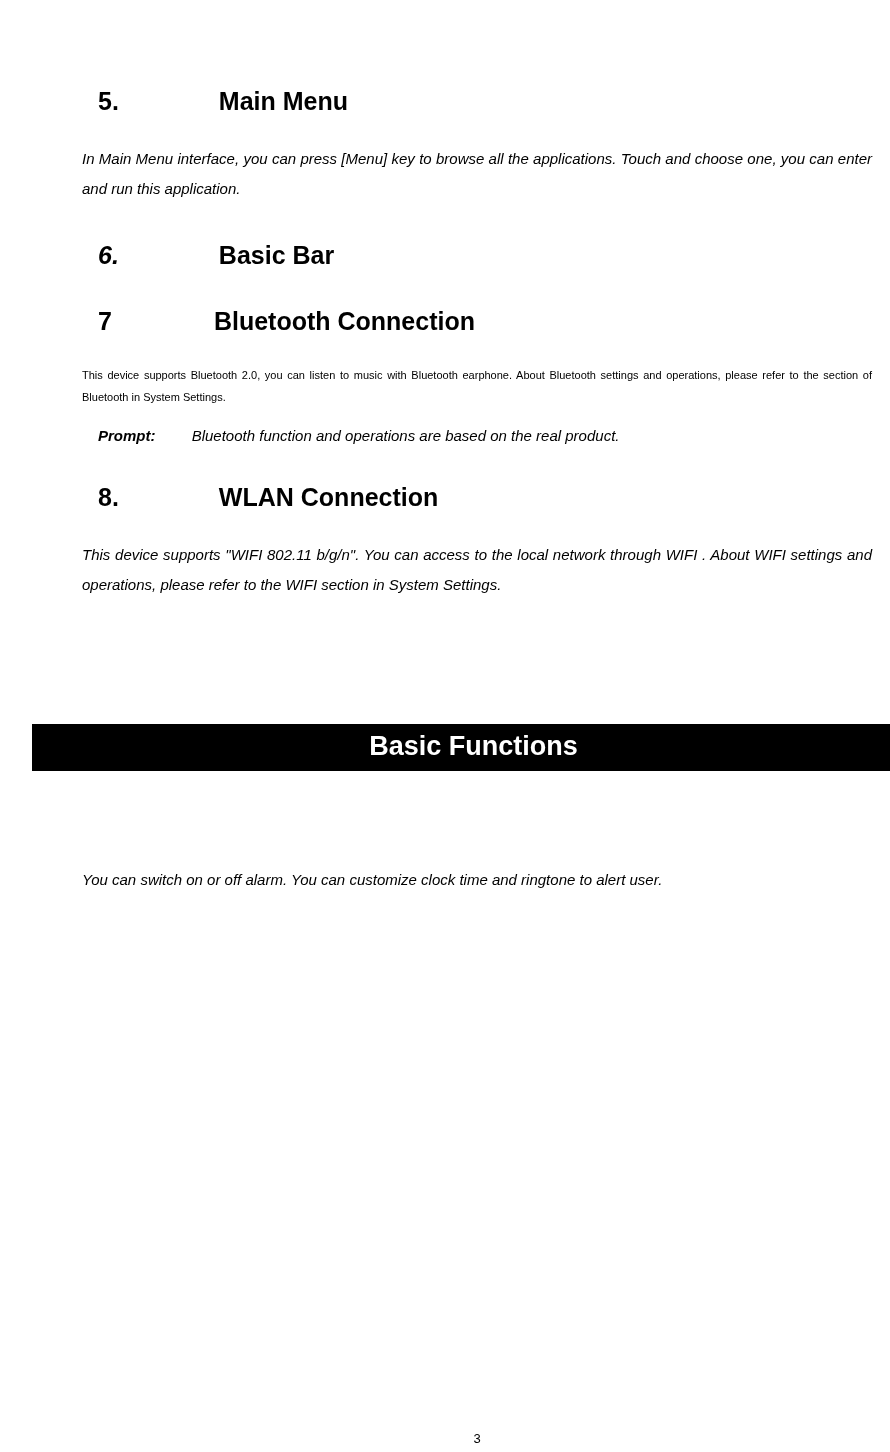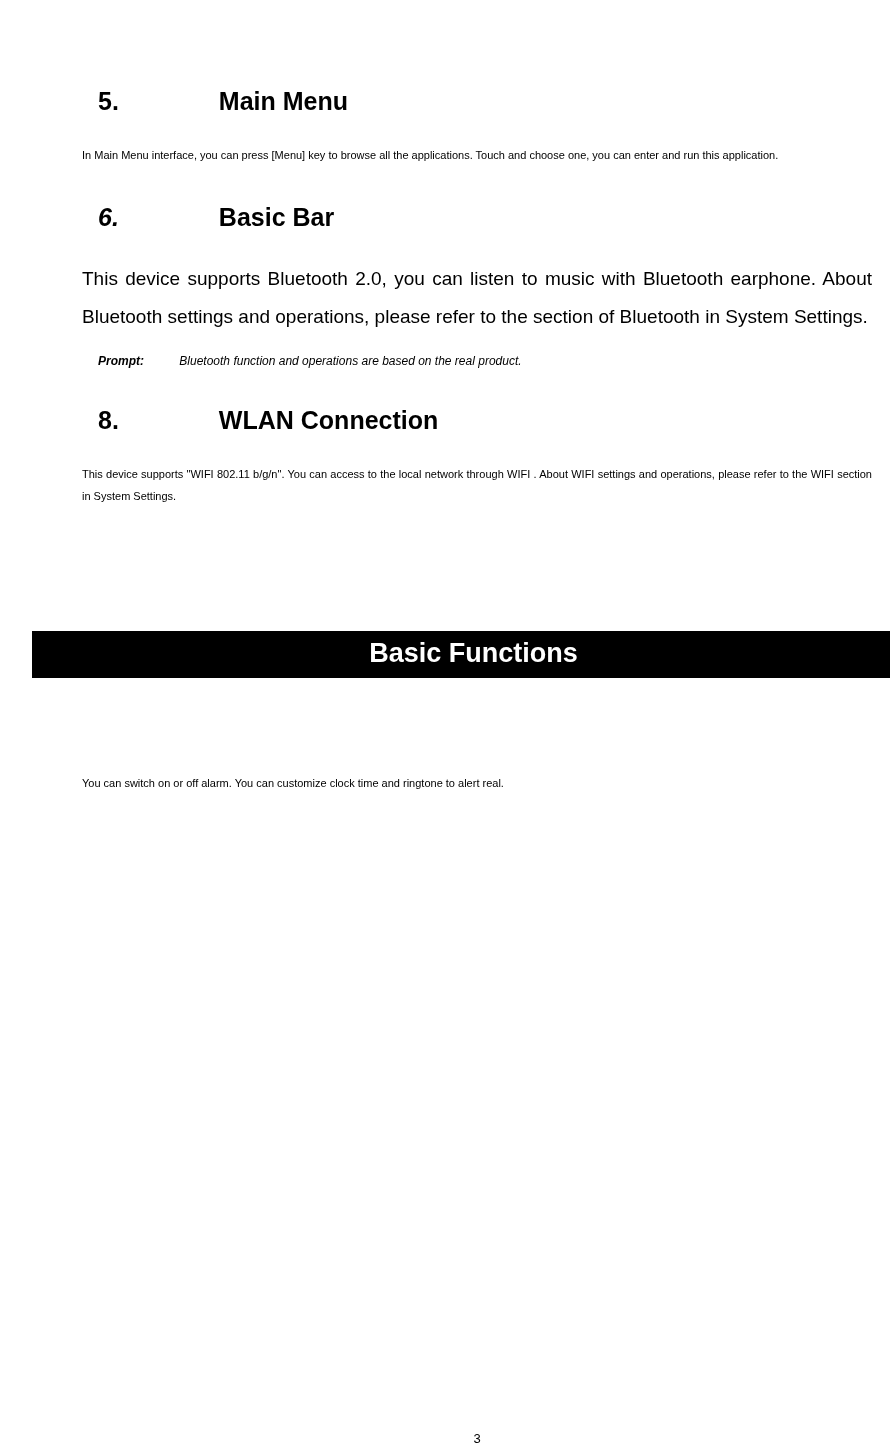--- a/index.html
+++ b/index.html
@@ -34,32 +34,33 @@
     .heading-2 .num-spacer-wide {
       display: inline-block;
       width: 38px;
     }
     .heading-2-tight {
       font-size: 25px;
       font-weight: bold;
       margin-bottom: 28px;
     }
     .body-text {
-      font-size: 11px;
+      font-size: 15px;
       line-height: 2.0;
       margin-bottom: 28px;
       text-align: justify;
+      font-style: italic;
     }
     .body-text-tight {
-      font-size: 19px;
+      font-size: 11px;
       line-height: 2.0;
       text-align: justify;
     }
     .prompt-line {
-      font-size: 12px;
+      font-size: 15px;
       line-height: 1.6;
       margin-bottom: 26px;
     }
     .prompt-line .prompt-label {
       font-weight: bold;
       font-style: italic;
     }
     .prompt-line .prompt-text {
       font-style: italic;
     }
@@ -92,36 +93,39 @@
 
   <h2 class="heading-2">
     <span>5.</span><span class="num-spacer"></span><span>Main Menu</span>
   </h2>
   <p class="body-text">In Main Menu interface, you can press [Menu] key to browse all the applications. Touch and choose one, you can enter and run this application.</p>
 
   <h2 class="heading-2">
     <span class="num-italic">6.</span><span class="num-spacer"></span><span>Basic Bar</span>
   </h2>
 
+  <h2 class="heading-2">
+    <span>7</span><span class="num-spacer-wide"></span><span>Bluetooth Connection</span>
+  </h2>
   <p class="body-text-tight">This device supports Bluetooth 2.0, you can listen to music with Bluetooth earphone. About Bluetooth settings and operations, please refer to the section of Bluetooth in System Settings.</p>
   <p class="prompt-line">
     <span class="prompt-label">Prompt:</span><span class="prompt-text"> Bluetooth function and operations are based on the real product.</span>
   </p>
 
   <h2 class="heading-2">
     <span>8.</span><span class="num-spacer"></span><span>WLAN Connection</span>
   </h2>
   <p class="body-text">This device supports "WIFI 802.11 b/g/n". You can access to the local network through WIFI . About WIFI settings and operations, please refer to the WIFI section in System Settings.</p>
 
   <div class="section-gap-large"></div>
 
 </div>
 
 <div class="black-banner">Basic Functions</div>
 
 <div class="page">
 
-  <p class="body-text" style="margin-bottom:50px;">You can switch on or off alarm. You can customize clock time and ringtone to alert real.</p>
+  <p class="body-text" style="margin-bottom:50px;">You can switch on or off alarm. You can customize clock time and ringtone to alert user.</p>
 
 
 </div>
 
 <div class="page-number">3</div>
 
 </body></html>

